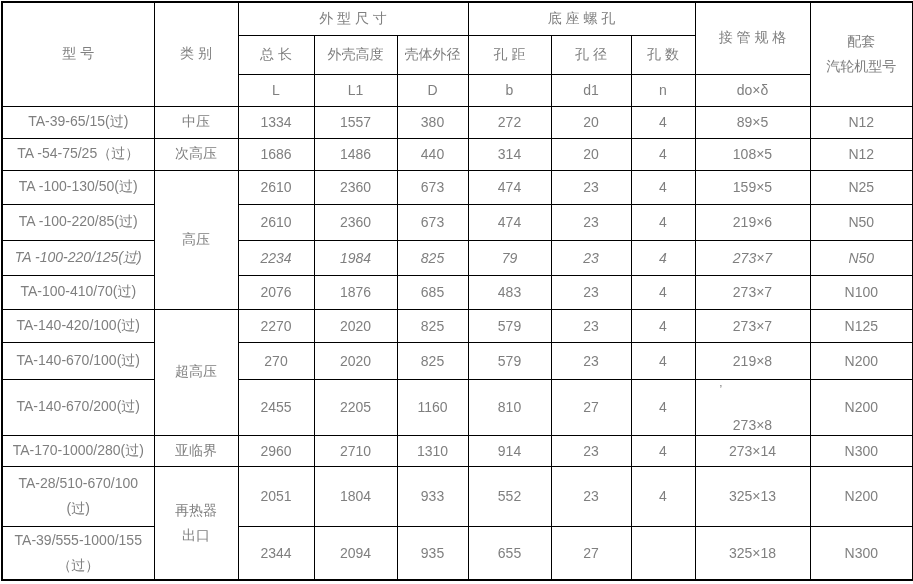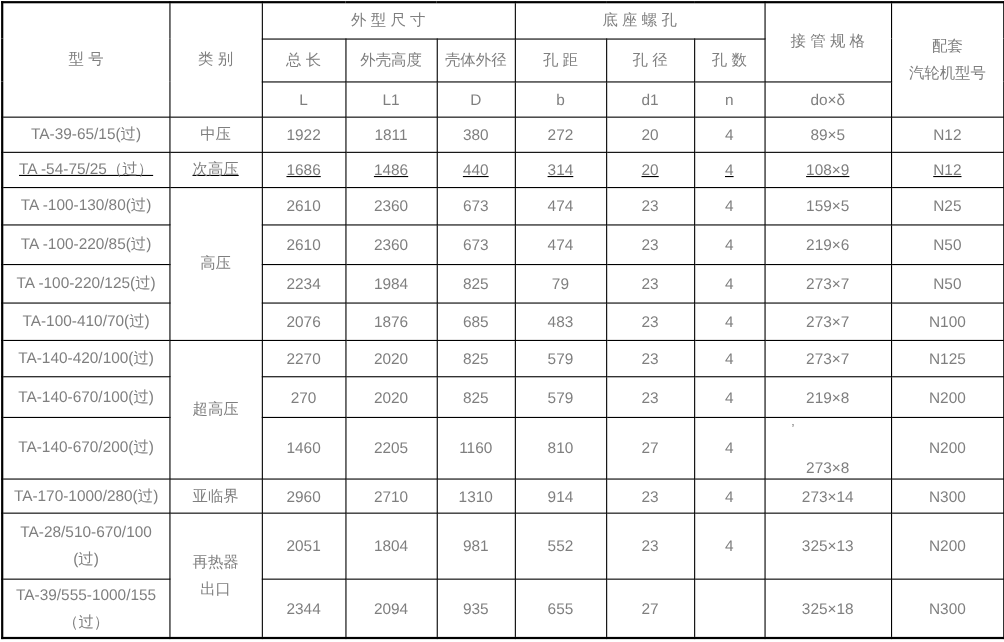--- a/index.html
+++ b/index.html
@@ -48,24 +48,24 @@
   }
   td.pipe-quirk .pipe-val {
     display: block;
     margin-top: 36px;
   }
   
   tr.hr1 { height: 33px; }
   tr.hr2 { height: 39px; }
   tr.hr3 { height: 32px; }
   tr.r1  { height: 32px; margin-left: 28px; }
-  tr.r2  { height: 32px; text-decoration: underline; }
+  tr.r2  { height: 32px; }
   tr.r3  { height: 34px; }
   tr.r4  { height: 36px; }
-  tr.r5  { height: 35px; }
+  tr.r5  { height: 35px; font-style: italic; }
   tr.r6  { height: 34px; }
   tr.r7  { height: 33px; margin-top: 43px; }
   tr.r8  { height: 37px; }
   tr.r9  { height: 56px; }
   tr.r10 { height: 31px; }
   tr.r11 { height: 60px; }
   tr.r12 { height: 54px; }
 </style>
 </head>
 <body>
@@ -112,45 +112,45 @@
     <th>D</th>
     <th>b</th>
     <th>d1</th>
     <th>n</th>
     <th>do×δ</th>
   </tr>
 
   <tr class="r1">
     <td class="model-cell">TA-39-65/15(过)</td>
     <td>中压</td>
-    <td>1922</td>
-    <td>1811</td>
+    <td>1334</td>
+    <td>1557</td>
     <td>380</td>
     <td>272</td>
     <td>20</td>
     <td>4</td>
     <td>89×5</td>
     <td>N12</td>
   </tr>
 
   <tr class="r2">
     <td class="model-cell">TA -54-75/25（过）</td>
     <td>次高压</td>
     <td>1686</td>
     <td>1486</td>
     <td>440</td>
     <td>314</td>
     <td>20</td>
     <td>4</td>
-    <td>108×9</td>
+    <td>108×5</td>
     <td>N12</td>
   </tr>
 
   <tr class="r3">
-    <td class="model-cell">TA -100-130/80(过)</td>
+    <td class="model-cell">TA -100-130/50(过)</td>
     <td rowspan="4">高压</td>
     <td>2610</td>
     <td>2360</td>
     <td>673</td>
     <td>474</td>
     <td>23</td>
     <td>4</td>
     <td>159×5</td>
     <td>N25</td>
   </tr>
@@ -211,21 +211,21 @@
     <td>825</td>
     <td>579</td>
     <td>23</td>
     <td>4</td>
     <td>219×8</td>
     <td>N200</td>
   </tr>
 
   <tr class="r9">
     <td class="model-cell">TA-140-670/200(过)</td>
-    <td>1460</td>
+    <td>2455</td>
     <td>2205</td>
     <td>1160</td>
     <td>810</td>
     <td>27</td>
     <td>4</td>
     <td class="pipe-quirk">
       <span class="pipe-mark">’</span>
       <span class="pipe-val">273×8</span>
     </td>
     <td class="valign-top">N200</td>
@@ -248,21 +248,21 @@
     <td class="model-cell two-line">
       <div>TA-28/510-670/100</div>
       <div>(过)</div>
     </td>
     <td rowspan="2" class="two-line">
       <div>再热器</div>
       <div>出口</div>
     </td>
     <td>2051</td>
     <td>1804</td>
-    <td>981</td>
+    <td>933</td>
     <td>552</td>
     <td class="no-top-border">23</td>
     <td>4</td>
     <td>325×13</td>
     <td>N200</td>
   </tr>
 
   <tr class="r12">
     <td class="model-cell two-line">
       <div>TA-39/555-1000/155</div>

